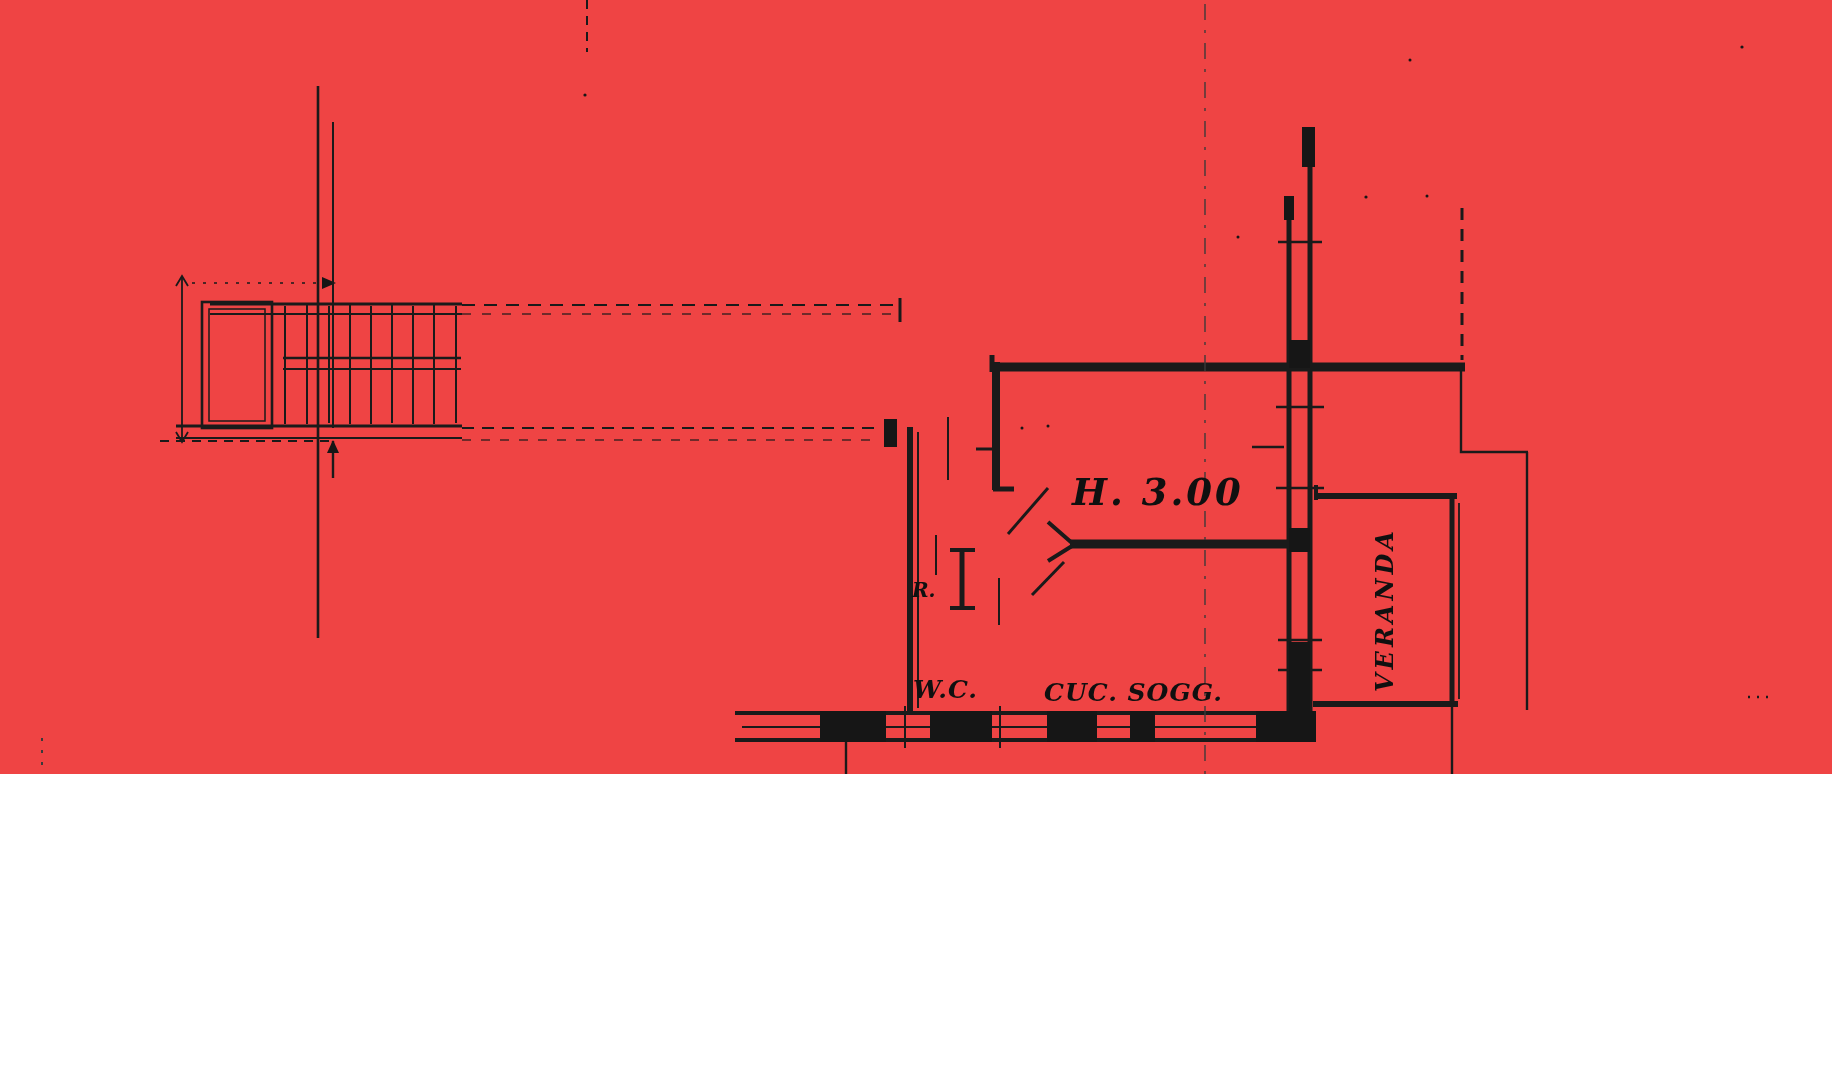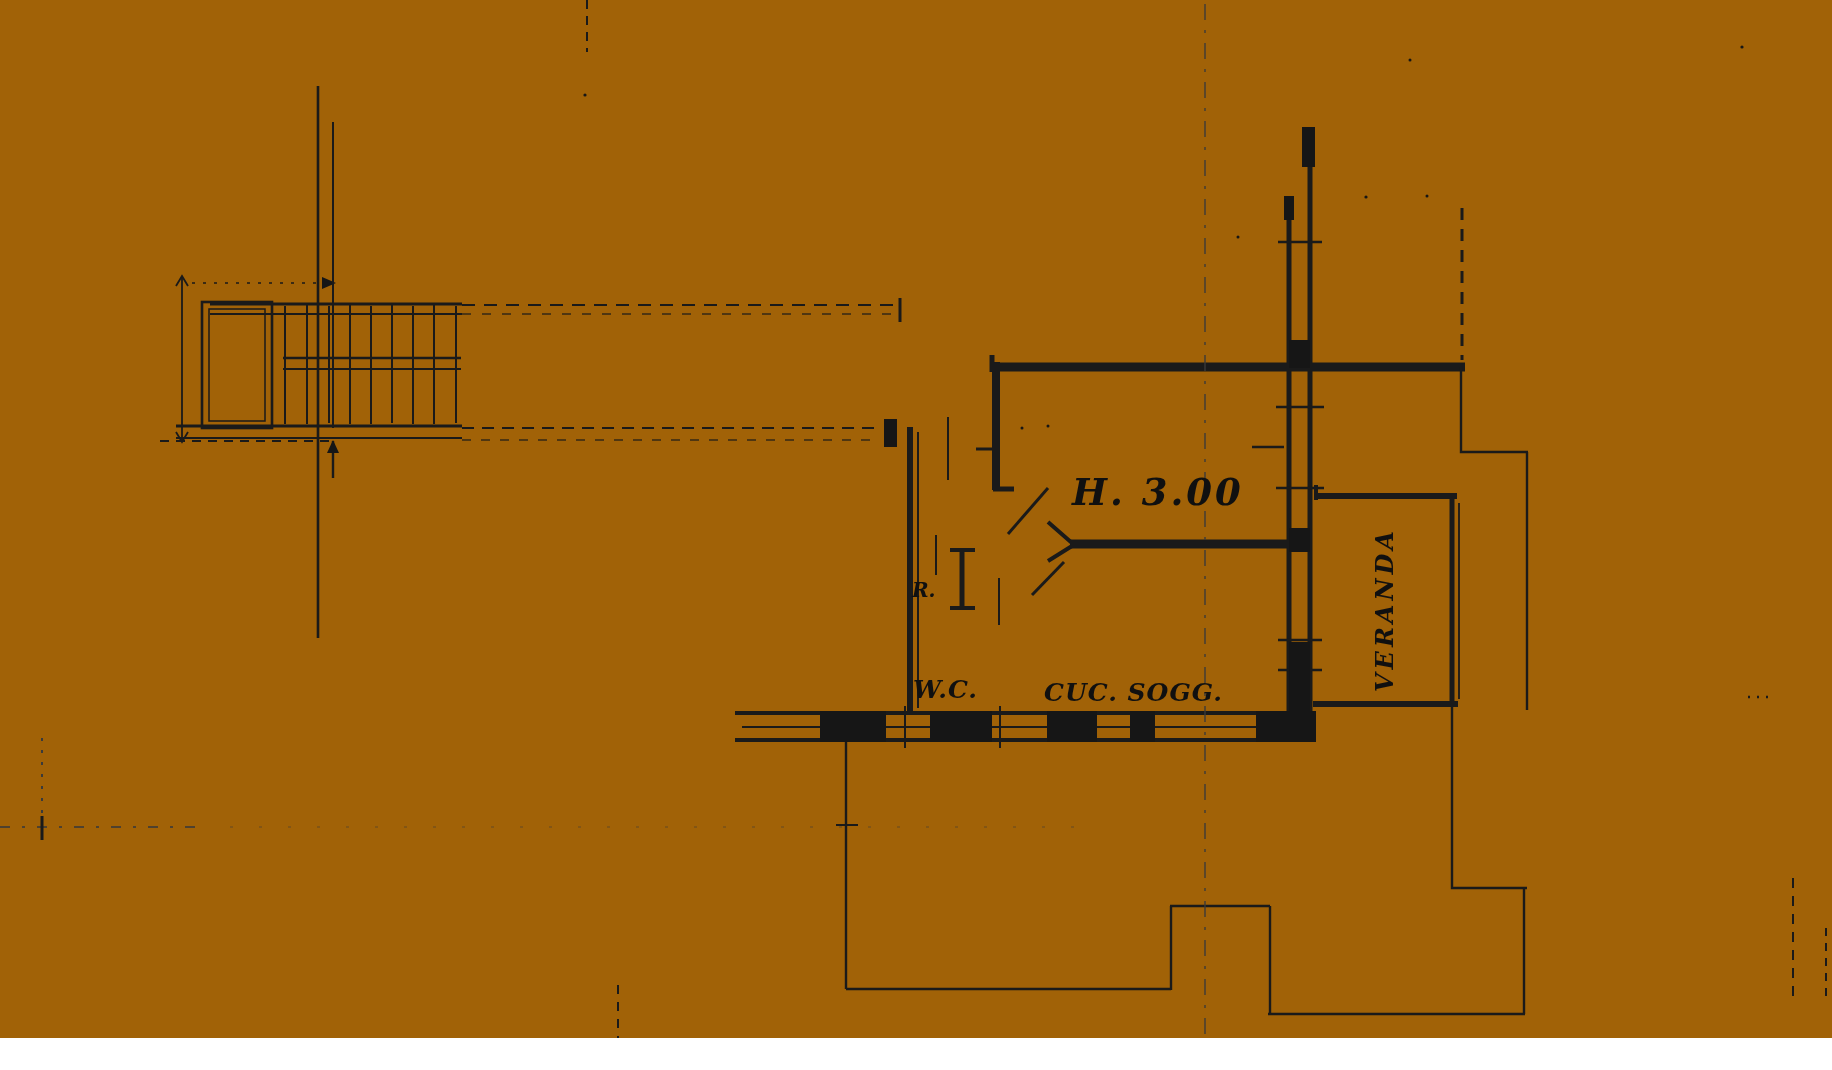--- a/index.html
+++ b/index.html
@@ -1,17 +1,17 @@
 <!DOCTYPE html>
 <html><head>
 <meta charset="utf-8">
 <style>
   html,body{margin:0;padding:0;background:#ffffff;}
   .sheet{
-    width:1832px;height:1038px;background:#a16207;overflow:hidden;position:relative;
+    width:1832px;height:774px;background:#ef4444;overflow:hidden;position:relative;
     font-family:"DejaVu Serif", serif;
   }
   svg{display:block;}
   .ln{stroke:#1a1a1a;fill:none;stroke-linecap:butt;}
   .faint{stroke:#3a3a3a;}
   .blk{fill:#161616;stroke:none;}
   .hand{
     font-family:"DejaVu Serif", serif;
     font-style:italic;font-weight:bold;fill:#101010;stroke:none;
   }

